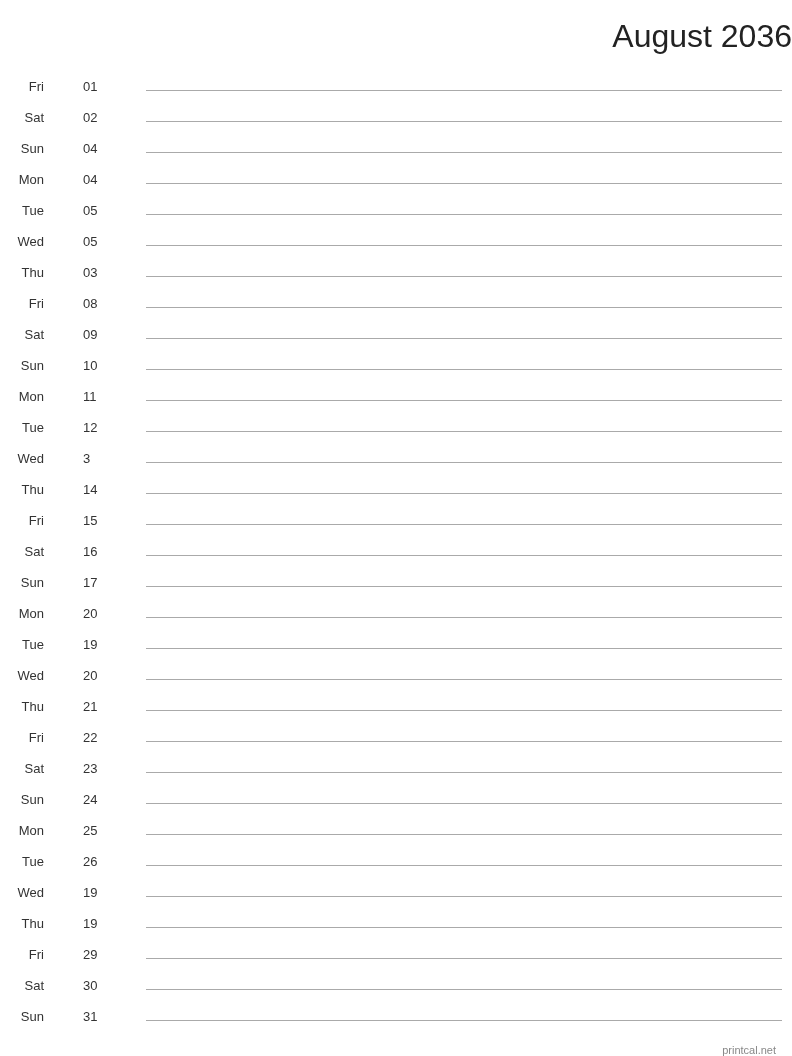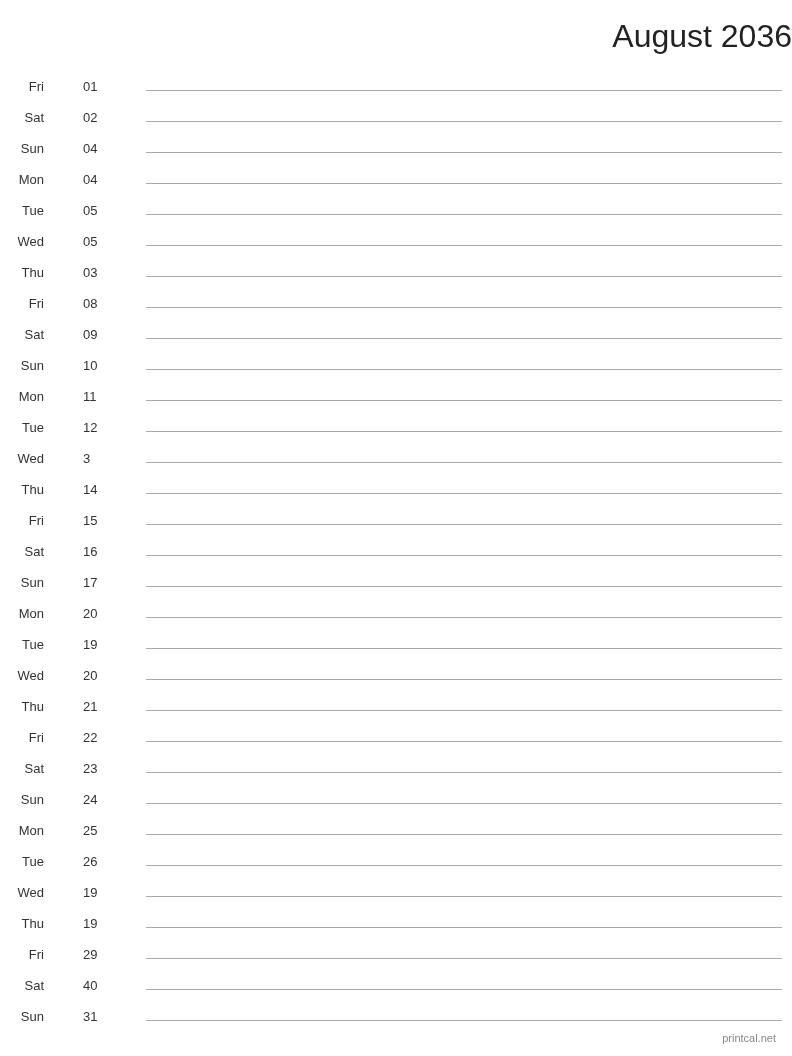--- a/index.html
+++ b/index.html
@@ -49,21 +49,21 @@
       flex-shrink: 0;
       padding-right: 4px;
     }
     .day-line {
       flex: 1;
       border-bottom: 1px solid #aaa;
       margin-bottom: 3px;
     }
     .footer {
       position: absolute;
-      bottom: 12px;
+      bottom: 0;
       right: 16px;
       font-size: 11px;
       color: #888;
     }
   </style>
 </head>
 <body>
 
 <h1 class="page-title">August 2036</h1>
 
@@ -208,21 +208,21 @@
       <span class="day-num">19</span>
       <div class="day-line"></div>
     </div>
     <div class="day-row">
       <span class="day-name">Fri</span>
       <span class="day-num">29</span>
       <div class="day-line"></div>
     </div>
     <div class="day-row">
       <span class="day-name">Sat</span>
-      <span class="day-num">40</span>
+      <span class="day-num">30</span>
       <div class="day-line"></div>
     </div>
     <div class="day-row">
       <span class="day-name">Sun</span>
       <span class="day-num">31</span>
       <div class="day-line"></div>
     </div>
   </div>
 
 <div class="footer">printcal.net</div>

